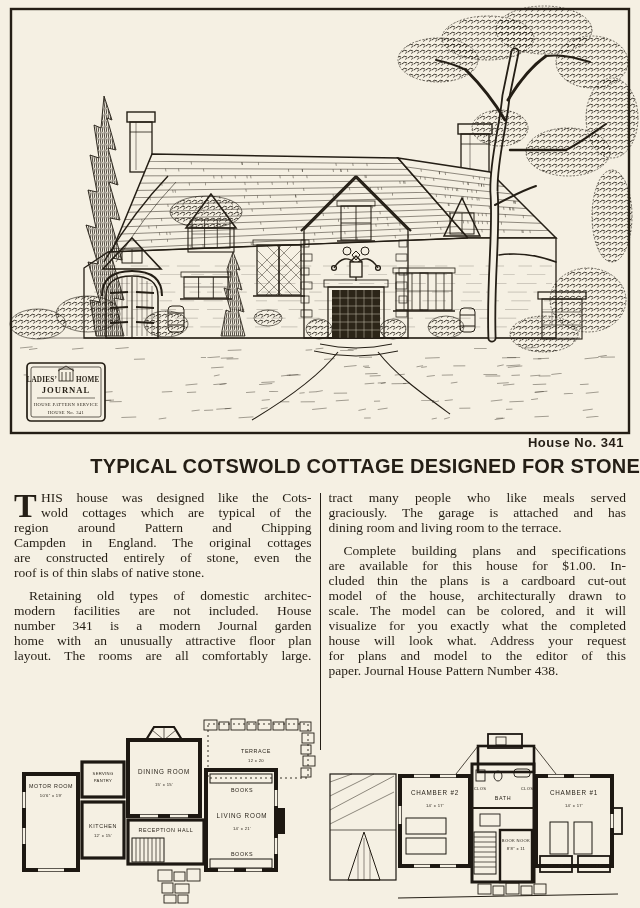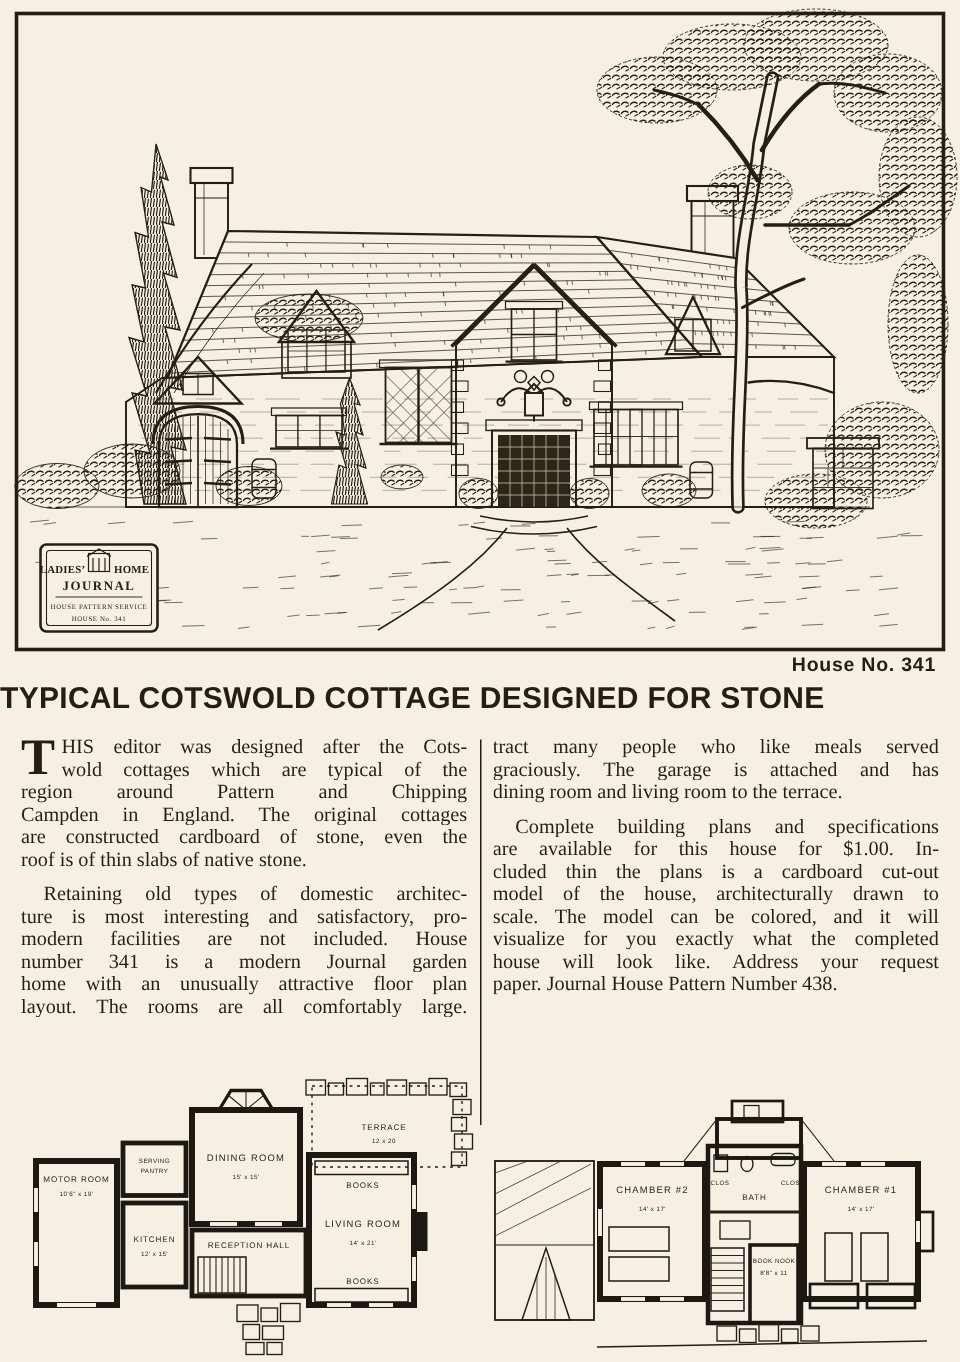--- a/index.html
+++ b/index.html
@@ -2,21 +2,21 @@
 <html><head>
 <meta charset="utf-8">
 <style>
   html,body{margin:0;padding:0}
   body{width:640px;height:908px;background:#f5f0e3;color:#241e15;
        font-family:"Liberation Serif",serif;overflow:hidden;position:relative}
   .abs{position:absolute}
   #illus{left:0;top:0}
   #caption{top:435px;right:16px;font-family:"Liberation Sans",sans-serif;
            font-weight:700;font-size:13px;letter-spacing:.5px}
-  #title{top:455px;left:0;width:640px;text-align:left;
+  #title{top:455px;left:0;width:640px;text-align:right;
          font-family:"Liberation Sans",sans-serif;font-weight:700;
          font-size:20px;letter-spacing:.2px}
   .cols{top:490px;left:14px;width:612px;display:flex;position:absolute}
   .col{width:299px;font-size:13.5px;line-height:15px}
   .divider{width:1px;background:#241e15;height:257px;margin:3px 8px 0 8px}
   .para{margin:0 0 8px 0}
   .jline{text-align:justify;text-align-last:justify;height:15px;overflow:hidden}
   .jline.last{text-align-last:left}
   .p1{position:relative}
   .p1 .dropcap{position:absolute;left:0;top:0;font-size:34px;line-height:32px;font-weight:700}
@@ -763,51 +763,51 @@
   <rect x="11" y="9" width="618" height="424" fill="none" stroke="#241e15" stroke-width="2.4"></rect>
 </svg>
 
 <div id="caption" class="abs">House No. 341</div>
 <div id="title" class="abs">TYPICAL COTSWOLD COTTAGE DESIGNED FOR STONE</div>
 
 <div class="cols">
   <div class="col">
     <div class="para p1">
       <span class="dropcap">T</span>
-    <div class="jline">HIS editor was designed after the Cots-</div>
+    <div class="jline">HIS house was designed like the Cots-</div>
         <div class="jline">wold cottages which are typical of the</div>
         <div class="jline">region around Pattern and Chipping</div>
         <div class="jline">Campden in England. The original cottages</div>
-        <div class="jline">are constructed cardboard of stone, even the</div>
+        <div class="jline">are constructed entirely of stone, even the</div>
         <div class="jline last">roof is of thin slabs of native stone.</div>
       </div>
     <div class="para pind">
         <div class="jline">Retaining old types of domestic architec-</div>
-        <div class="jline">ture is most interesting and satisfactory, pro-</div>
         <div class="jline">modern facilities are not included. House</div>
         <div class="jline">number 341 is a modern Journal garden</div>
         <div class="jline">home with an unusually attractive floor plan</div>
         <div class="jline">layout. The rooms are all comfortably large.</div>
       </div>
   </div>
   <div class="divider"></div>
   <div class="col">
     <div class="para">
         <div class="jline">tract many people who like meals served</div>
         <div class="jline">graciously. The garage is attached and has</div>
         <div class="jline last">dining room and living room to the terrace.</div>
       </div>
     <div class="para pind">
         <div class="jline">Complete building plans and specifications</div>
         <div class="jline">are available for this house for $1.00. In-</div>
         <div class="jline">cluded thin the plans is a cardboard cut-out</div>
         <div class="jline">model of the house, architecturally drawn to</div>
         <div class="jline">scale. The model can be colored, and it will</div>
         <div class="jline">visualize for you exactly what the completed</div>
-        <div class="jline">house will look like. Address your request</div>
+        <div class="jline">house will look what. Address your request</div>
+        <div class="jline">for plans and model to the editor of this</div>
         <div class="jline last">paper. Journal House Pattern Number 438.</div>
       </div>
   </div>
 </div>
 
 <svg class="abs" style="left:18px;top:712px" width="304" height="196" viewBox="0 0 304 196">
 
   <g>
     <rect x="190" y="12" width="100" height="54" fill="none" stroke="#241e15" stroke-width="0.9" stroke-dasharray="2 3"></rect>
     <g class="st">

